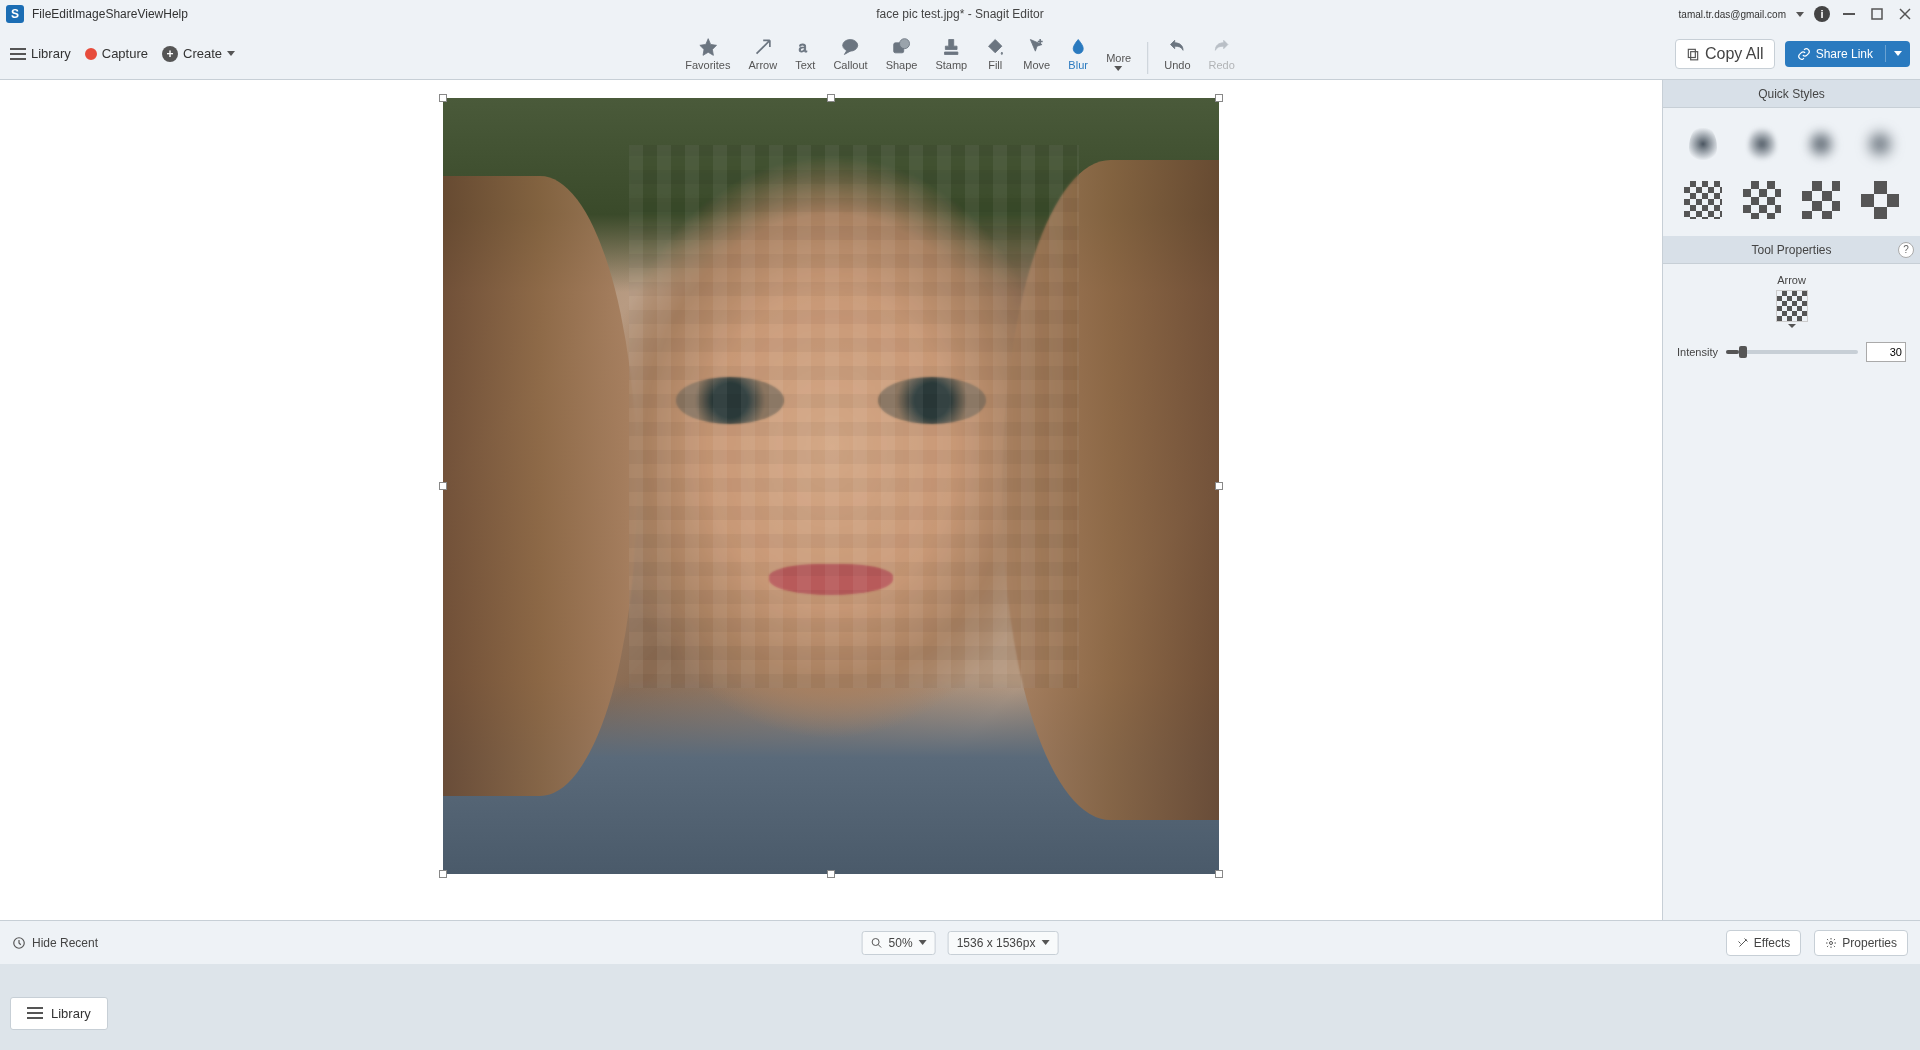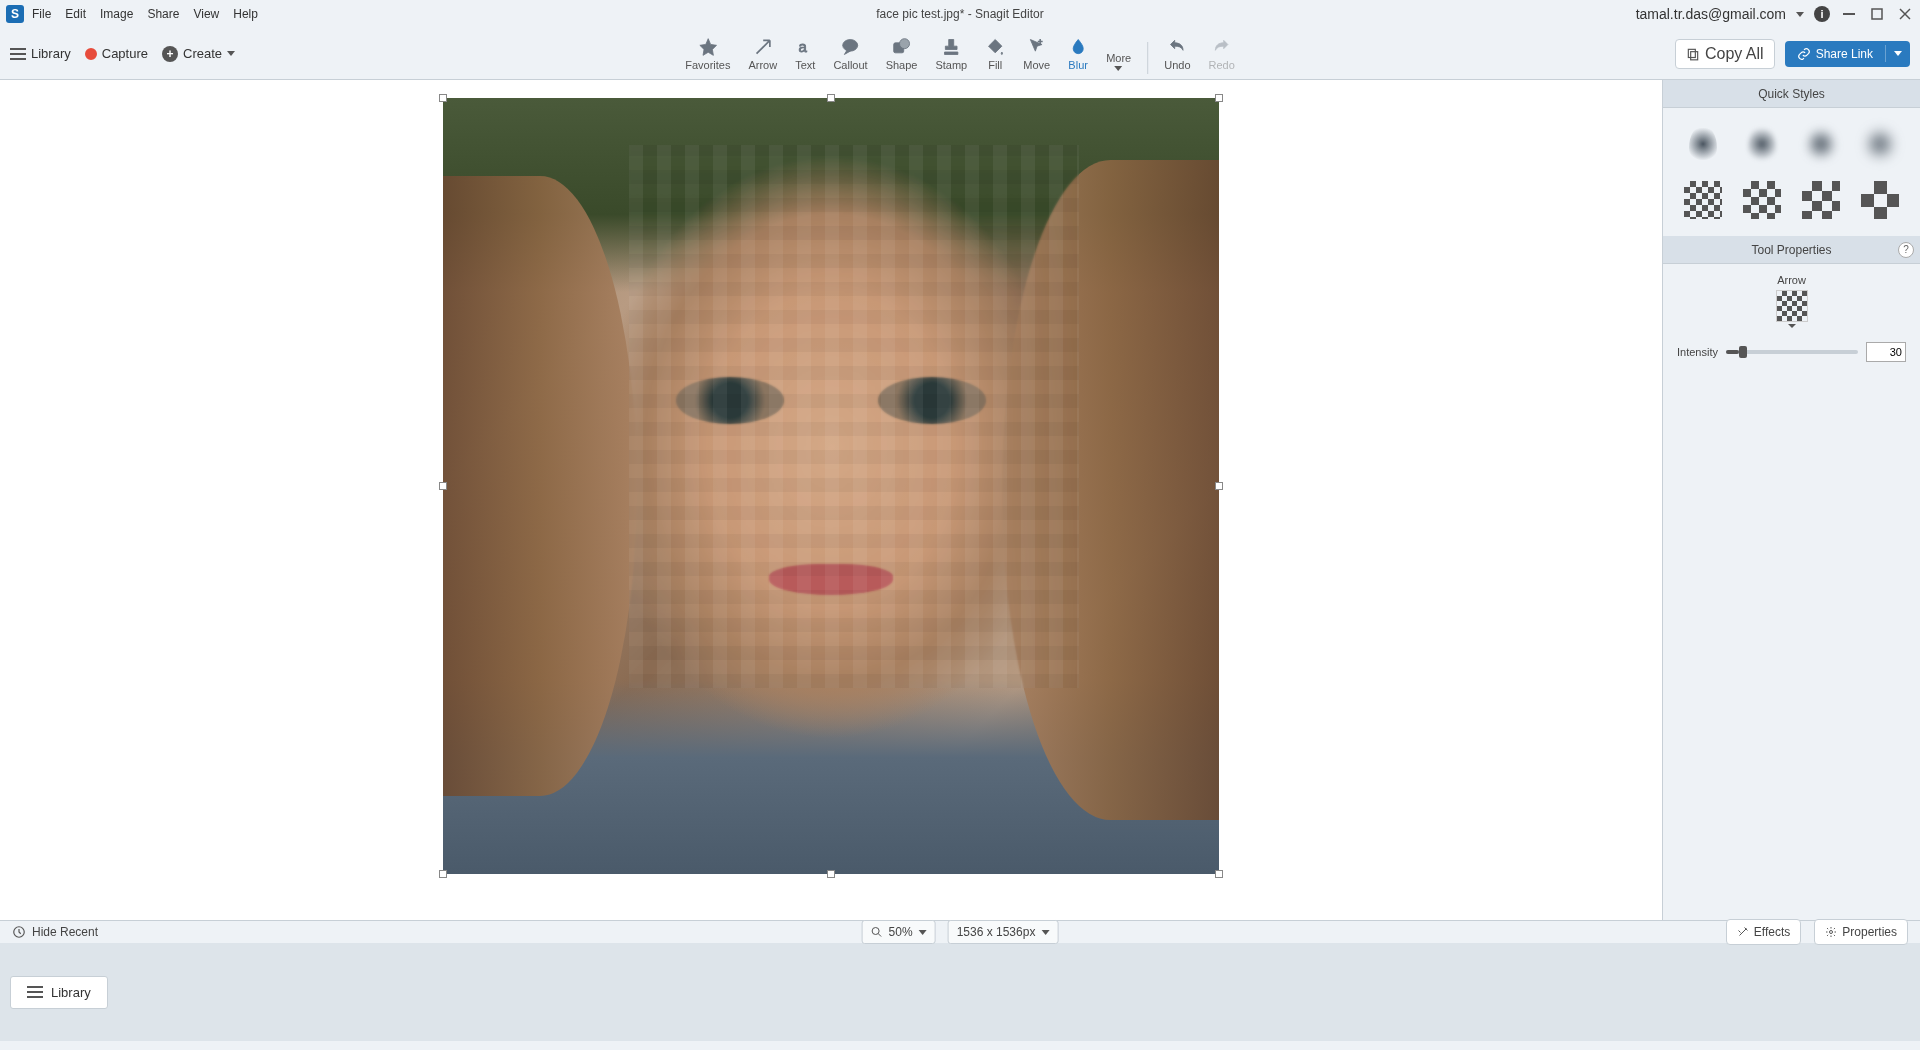--- a/index.html
+++ b/index.html
@@ -1,19 +1,19 @@
 <!DOCTYPE html>
 <html><head>
 <meta charset="utf-8">
 <style>
 * { margin: 0; padding: 0; box-sizing: border-box; font-family: "Segoe UI", Arial, sans-serif; }
 html, body { width: 1920px; height: 1050px; overflow: hidden; background: #eef2f6; }
 .titlebar { height: 28px; background: #eef2f6; display: flex; align-items: center; padding: 0 6px; font-size: 12px; color: #333; }
 .app-icon { width: 18px; height: 18px; background: #1b6db4; border-radius: 3px; display: flex; align-items: center; justify-content: center; color: #fff; font-weight: bold; font-size: 12px; margin-right: 8px; }
-.menu-items { display: flex; gap: 14px; }
+.menu-items { display: flex; }
 .menu-items span { cursor: default; }
 .title-center { position: absolute; left: 50%; transform: translateX(-50%); font-size: 12px; color: #444; }
 .title-right { margin-left: auto; display: flex; align-items: center; gap: 10px; }
 .win-btn { width: 18px; height: 14px; display: flex; align-items: center; justify-content: center; color: #555; }
 .info-circle { width: 16px; height: 16px; border-radius: 50%; background: #444; color: #fff; font-size: 11px; display: flex; align-items: center; justify-content: center; font-weight: bold; }
 .toolbar { height: 52px; background: #eef2f6; border-bottom: 1px solid #c7cfd6; display: flex; align-items: center; padding: 0 10px; position: relative; }
 .tb-left { display: flex; align-items: center; gap: 14px; }
 .tb-btn { display: flex; align-items: center; gap: 5px; font-size: 13px; color: #333; cursor: default; }
 .hamburger { width: 16px; height: 12px; display: flex; flex-direction: column; justify-content: space-between; }
 .hamburger span { height: 2px; background: #555; }
@@ -63,21 +63,21 @@
 .tool-props { padding: 10px 14px; }
 .type-section { text-align: center; margin-bottom: 14px; }
 .type-label { font-size: 11px; color: #444; margin-bottom: 4px; }
 .type-swatch { width: 32px; height: 32px; margin: 0 auto 2px; background-image: linear-gradient(45deg, #555 25%, transparent 25%), linear-gradient(-45deg, #555 25%, transparent 25%), linear-gradient(45deg, transparent 75%, #555 75%), linear-gradient(-45deg, transparent 75%, #555 75%); background-size: 10px 10px; background-position: 0 0, 0 5px, 5px -5px, -5px 0px; border: 1px solid #ccc; }
 .type-caret { width: 0; height: 0; border-left: 4px solid transparent; border-right: 4px solid transparent; border-top: 4px solid #555; margin: 0 auto; }
 .intensity-row { display: flex; align-items: center; gap: 8px; font-size: 11px; color: #444; }
 .slider-track { flex: 1; height: 4px; background: #c7cfd6; border-radius: 2px; position: relative; }
 .slider-fill { position: absolute; left: 0; top: 0; height: 100%; width: 10%; background: #555; border-radius: 2px; }
 .slider-thumb { position: absolute; left: 10%; top: -4px; width: 8px; height: 12px; background: #555; border-radius: 2px; }
 .intensity-input { width: 40px; height: 20px; border: 1px solid #aaa; background: #fff; font-size: 11px; text-align: right; padding-right: 3px; }
-.statusbar { height: 23px; background: #eef2f6; border-top: 1px solid #c7cfd6; display: flex; align-items: center; padding: 0 12px; font-size: 12px; color: #444; }
+.statusbar { height: 44px; background: #eef2f6; border-top: 1px solid #c7cfd6; display: flex; align-items: center; padding: 0 12px; font-size: 12px; color: #444; }
 .status-left { display: flex; align-items: center; gap: 6px; }
 .status-center { position: absolute; left: 50%; transform: translateX(-50%); display: flex; align-items: center; gap: 12px; }
 .zoom-group, .dim-group { display: flex; align-items: center; gap: 6px; border: 1px solid #c7cfd6; border-radius: 3px; padding: 4px 8px; background: #f8fafb; }
 .status-right { margin-left: auto; display: flex; align-items: center; gap: 13px; }
 .status-btn { display: flex; align-items: center; gap: 5px; border: 1px solid #c7cfd6; background: #fff; border-radius: 4px; padding: 5px 10px; font-size: 12px; color: #444; }
 .recent-tray { height: 98px; background: #dde4ea; display: flex; align-items: center; padding: 0 10px; gap: 16px; }
 .thumb { width: 128px; height: 88px; border: 3px solid #2a7abf; border-radius: 2px; position: relative; background: #c8a888; overflow: hidden; }
 .thumb-orange { position: absolute; top: -4px; left: -4px; width: 10px; height: 10px; border-radius: 50%; background: #f5a623; border: 1px solid #fff; }
 .thumb-img { width: 100%; height: 100%; background: radial-gradient(ellipse 50% 55% at 50% 40%, #d4a886 0%, #c89876 40%, #8a6542 70%, #4a5a3a 100%); }
 .thumb-badge { position: absolute; bottom: 0; left: 0; background: rgba(0,0,0,0.7); color: #fff; font-size: 10px; padding: 1px 4px; display: flex; align-items: center; gap: 2px; }
@@ -92,21 +92,21 @@
   <div class="menu-items">
     <span>File</span>
     <span>Edit</span>
     <span>Image</span>
     <span>Share</span>
     <span>View</span>
     <span>Help</span>
   </div>
   <div class="title-center">face pic test.jpg* - Snagit Editor</div>
   <div class="title-right">
-    <span style="font-size:14px;">tamal.tr.das@gmail.com</span>
+    <span style="font-size:10px;">tamal.tr.das@gmail.com</span>
     <span class="caret-down"></span>
     <div class="info-circle">i</div>
     <div class="win-btn">
         <svg width="12" height="2">
           <rect width="12" height="2" fill="#555"></rect>
         </svg>
       </div>
     <div class="win-btn">
         <svg width="12" height="12">
           <rect x="1" y="1" width="10" height="10" fill="none" stroke="#555" stroke-width="1.5"></rect>

